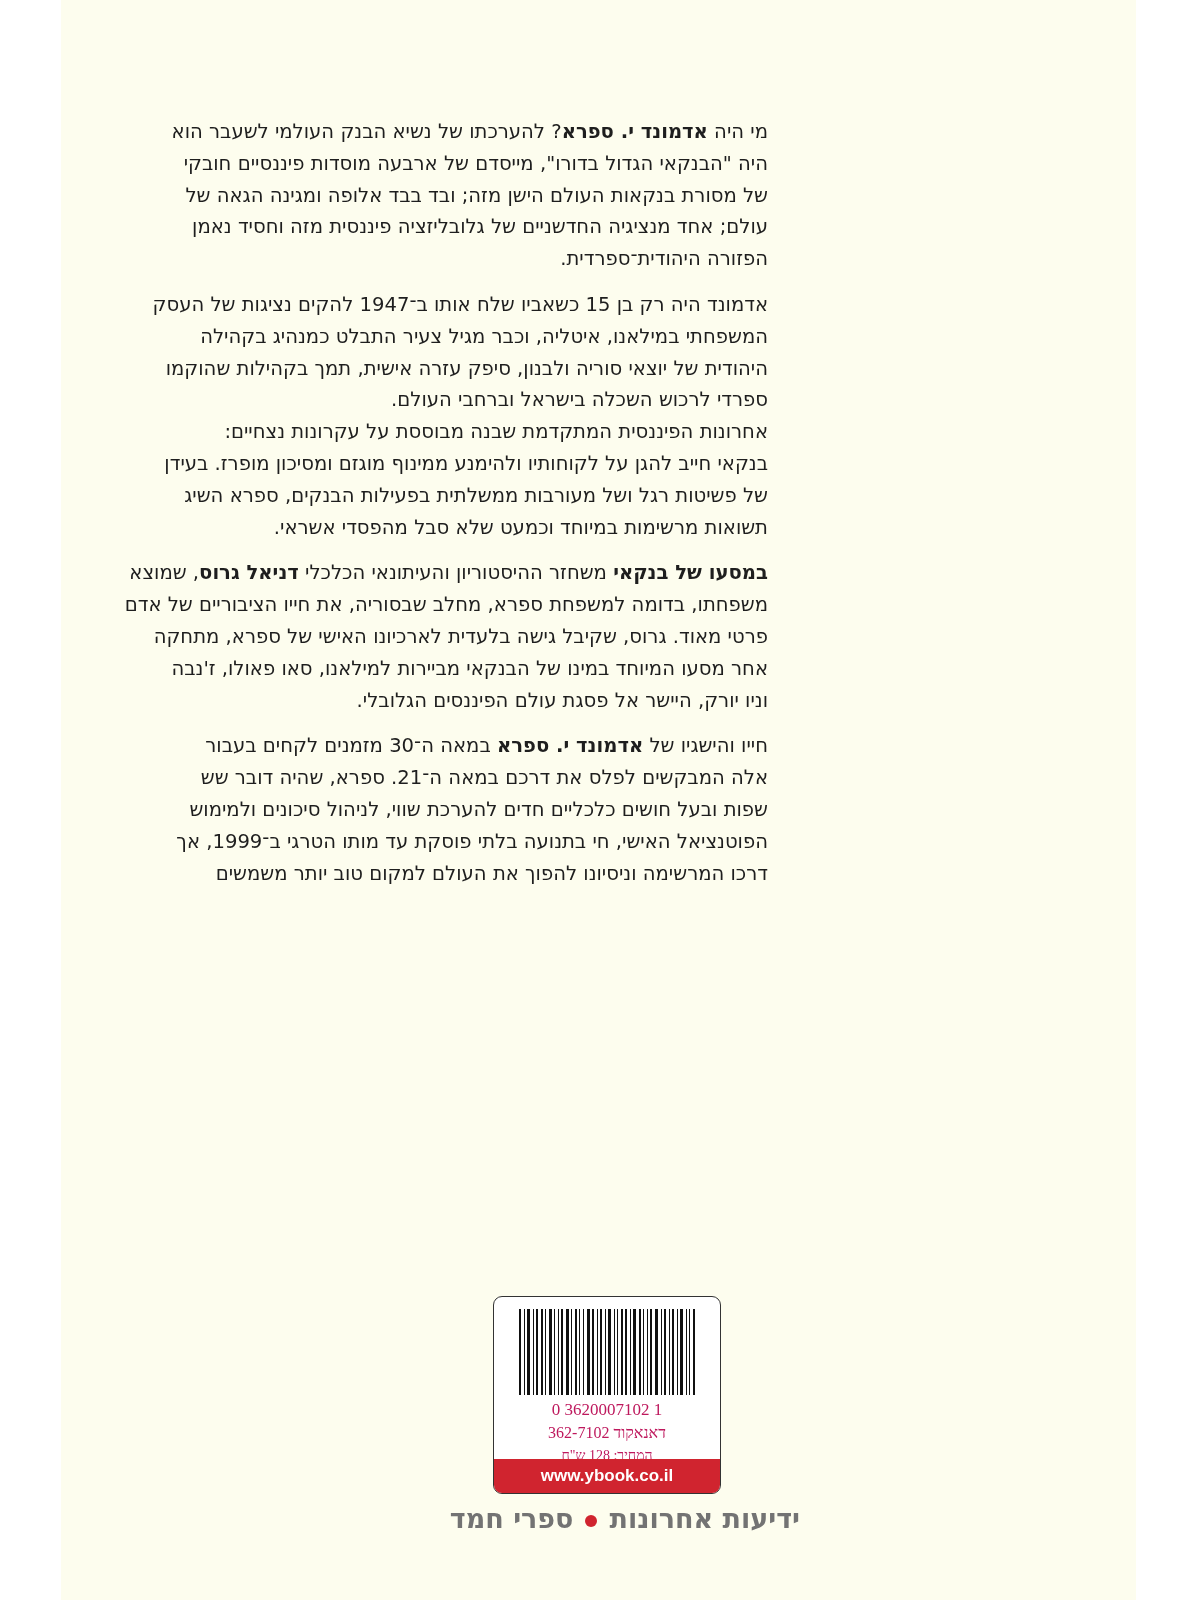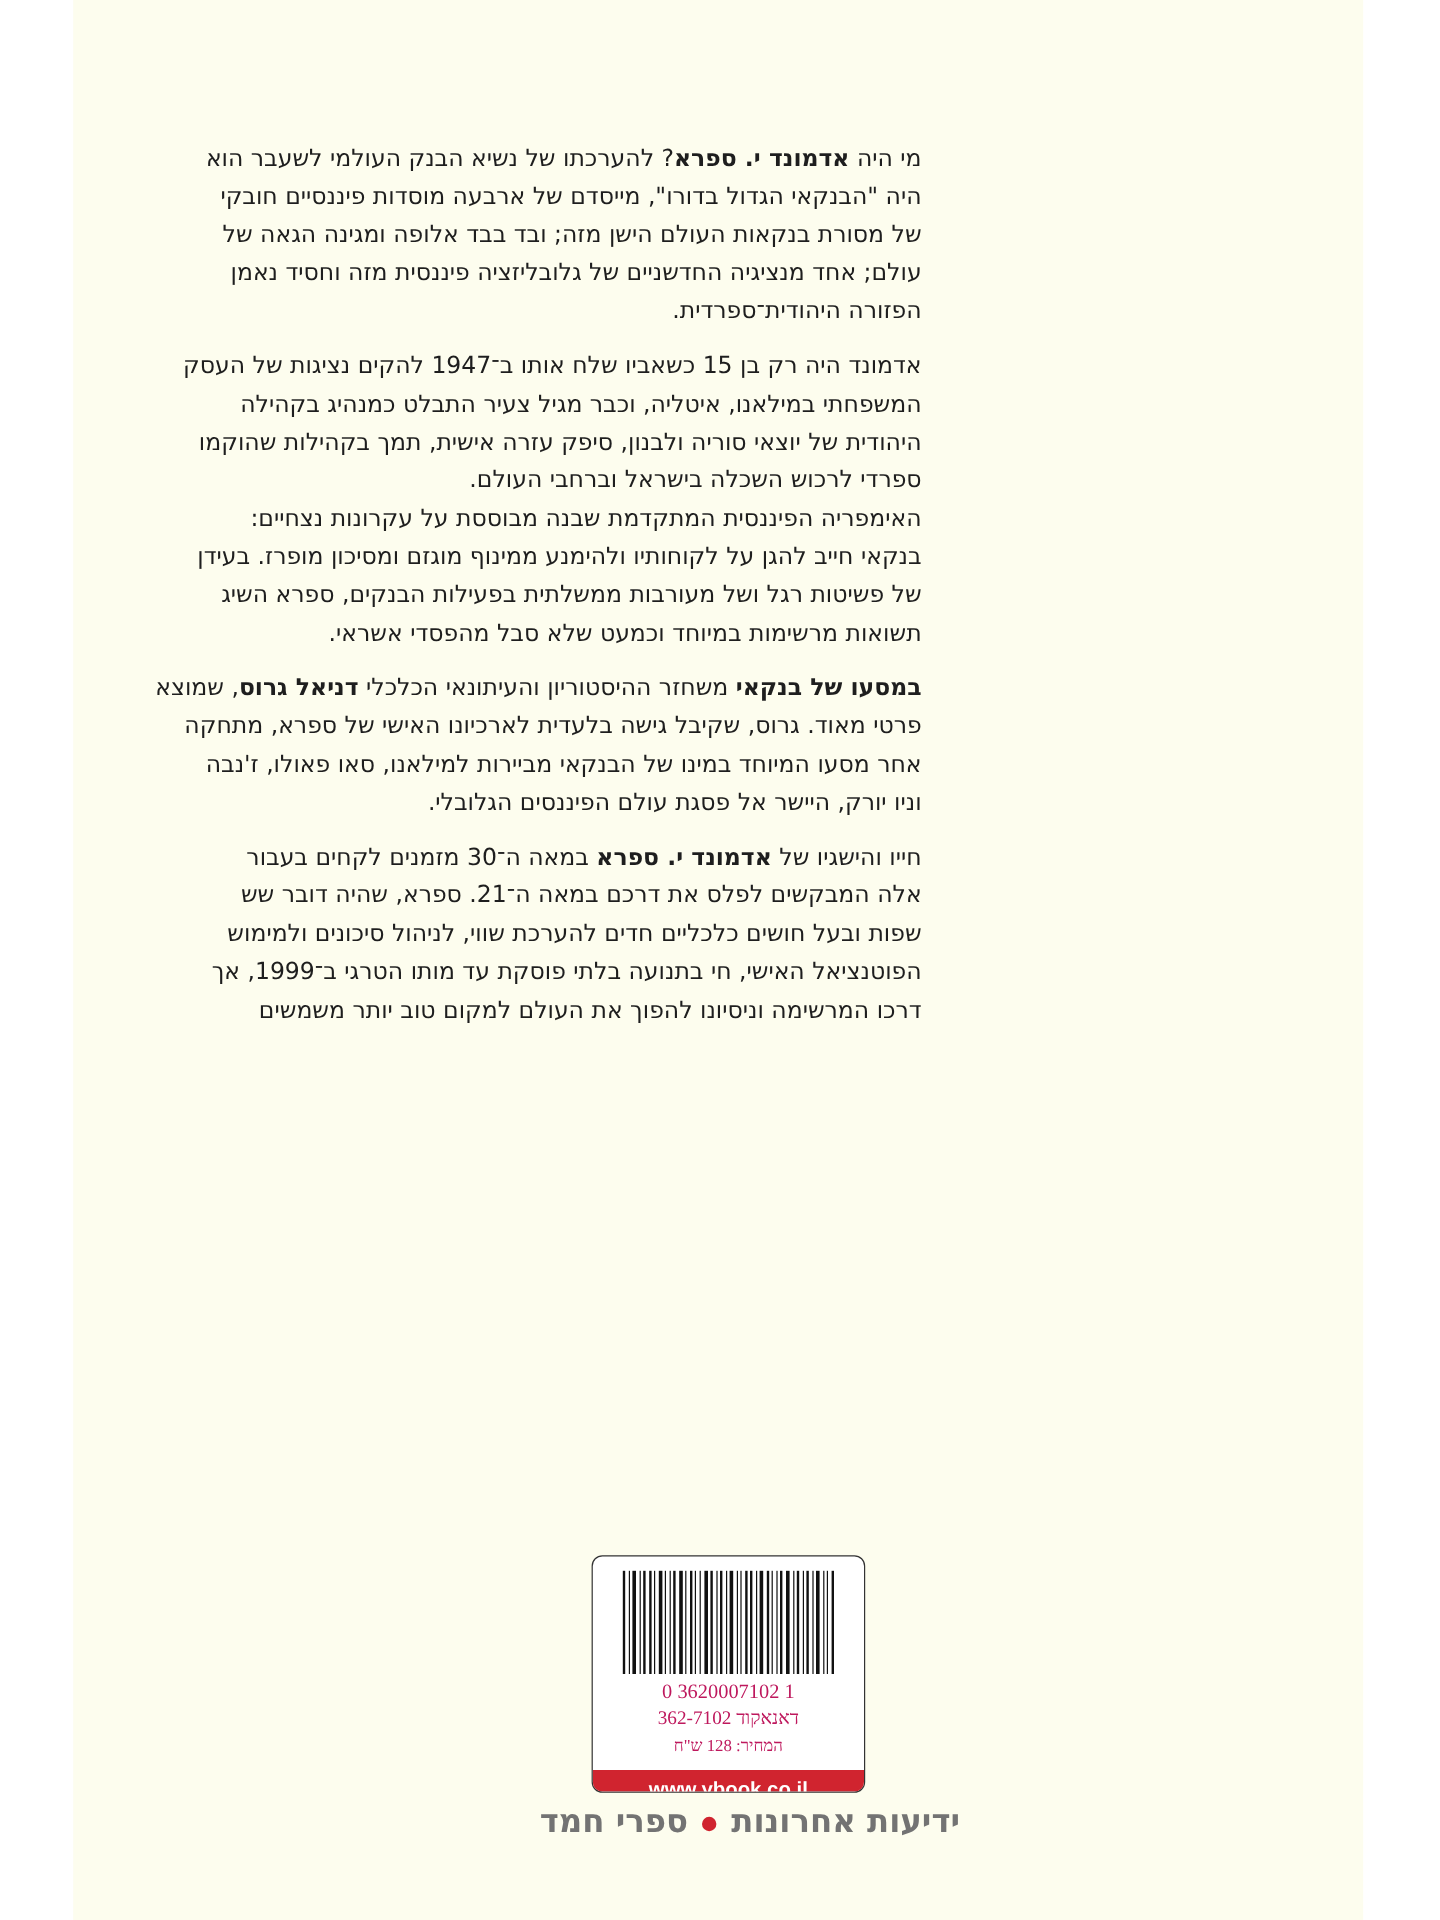--- a/index.html
+++ b/index.html
@@ -31,21 +31,21 @@
   }
   .bars span { background:#111; display:block; }
   .bc-num {
     position:absolute; left:0; width:100%; text-align:center; color:#be185d;
     font-family:Liberation Serif, serif;
   }
   .bc-num.n1 { top:103px; font-size:17px; }
   .bc-num.n2 { top:127px; font-size:16px; direction:rtl; }
   .bc-num.n3 { top:151px; font-size:14px; direction:rtl; }
   .bc-url {
-    position:absolute; left:0; bottom:0; width:100%; height:18px; background:#d0242f;
+    position:absolute; left:0; bottom:0; width:100%; height:34px; background:#d0242f;
     color:#ffffff; font-weight:bold; font-size:17px; text-align:center; line-height:34px;
     font-family:"Liberation Sans", sans-serif;
   }
   .publisher {
     position:absolute; left:420px; top:1503px; width:380px; text-align:right;
     direction:rtl; font-weight:bold; font-size:27px; color:#737373;
     font-family:"DejaVu Sans", sans-serif;
   }
   .dot {
     display:inline-block; width:12px; height:12px; border-radius:50%;
@@ -65,27 +65,28 @@
       <span class="line"><span>עולם; אחד מנציגיה החדשניים של גלובליזציה פיננסית מזה וחסיד נאמן</span></span>
       <span class="line last"><span>הפזורה היהודית־ספרדית.</span></span>
     </div>
     <div class="para tight">
       <span class="line"><span>אדמונד היה רק בן 15 כשאביו שלח אותו ב־1947 להקים נציגות של העסק</span></span>
       <span class="line"><span>המשפחתי במילאנו, איטליה, וכבר מגיל צעיר התבלט כמנהיג בקהילה</span></span>
       <span class="line"><span>היהודית של יוצאי סוריה ולבנון, סיפק עזרה אישית, תמך בקהילות שהוקמו</span></span>
       <span class="line last"><span>ספרדי לרכוש השכלה בישראל וברחבי העולם.</span></span>
     </div>
     <div class="para">
-      <span class="line"><span>האימפריה הפיננסית המתקדמת שבנה מבוססת על עקרונות נצחיים:</span></span>
+      <span class="line"><span>אחרונות הפיננסית המתקדמת שבנה מבוססת על עקרונות נצחיים:</span></span>
       <span class="line"><span>בנקאי חייב להגן על לקוחותיו ולהימנע ממינוף מוגזם ומסיכון מופרז. בעידן</span></span>
       <span class="line"><span>של פשיטות רגל ושל מעורבות ממשלתית בפעילות הבנקים, ספרא השיג</span></span>
       <span class="line last"><span>תשואות מרשימות במיוחד וכמעט שלא סבל מהפסדי אשראי.</span></span>
     </div>
     <div class="para">
       <span class="line"><b>במסעו של בנקאי</b><span> משחזר ההיסטוריון והעיתונאי הכלכלי </span><b>דניאל גרוס</b><span>, שמוצא</span></span>
+      <span class="line"><span>משפחתו, בדומה למשפחת ספרא, מחלב שבסוריה, את חייו הציבוריים של אדם</span></span>
       <span class="line"><span>פרטי מאוד. גרוס, שקיבל גישה בלעדית לארכיונו האישי של ספרא, מתחקה</span></span>
       <span class="line"><span>אחר מסעו המיוחד במינו של הבנקאי מביירות למילאנו, סאו פאולו, ז'נבה</span></span>
       <span class="line last"><span>וניו יורק, היישר אל פסגת עולם הפיננסים הגלובלי.</span></span>
     </div>
     <div class="para">
       <span class="line"><span>חייו והישגיו של </span><b>אדמונד י. ספרא</b><span> במאה ה־30 מזמנים לקחים בעבור</span></span>
       <span class="line"><span>אלה המבקשים לפלס את דרכם במאה ה־21. ספרא, שהיה דובר שש</span></span>
       <span class="line"><span>שפות ובעל חושים כלכליים חדים להערכת שווי, לניהול סיכונים ולמימוש</span></span>
       <span class="line"><span>הפוטנציאל האישי, חי בתנועה בלתי פוסקת עד מותו הטרגי ב־1999, אך</span></span>
       <span class="line"><span>דרכו המרשימה וניסיונו להפוך את העולם למקום טוב יותר משמשים</span></span>

